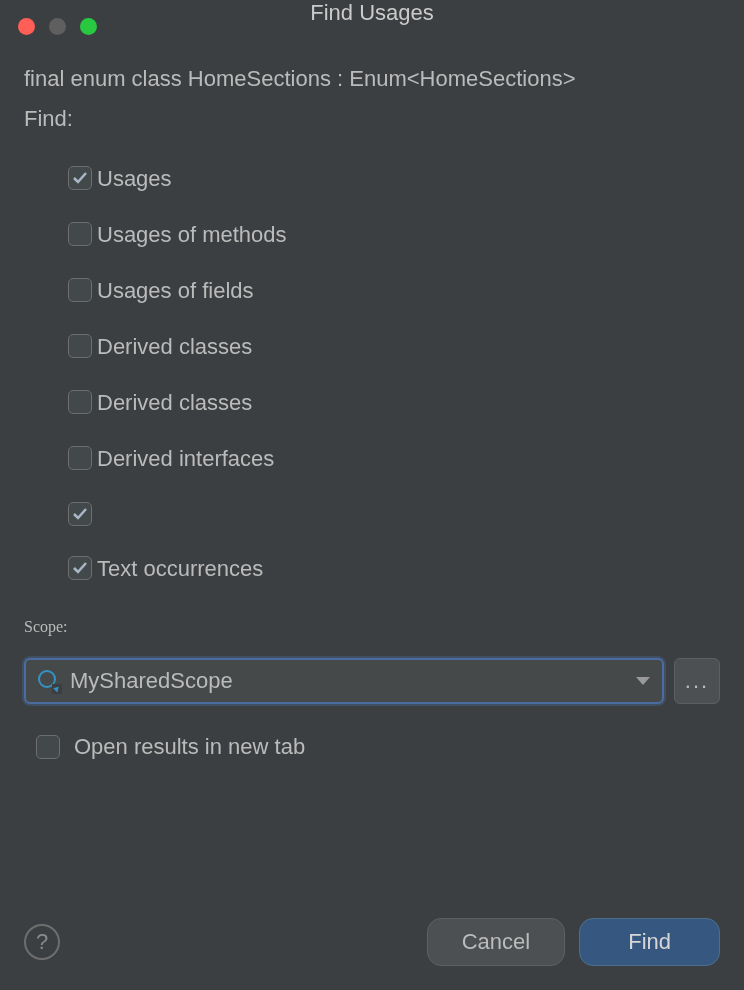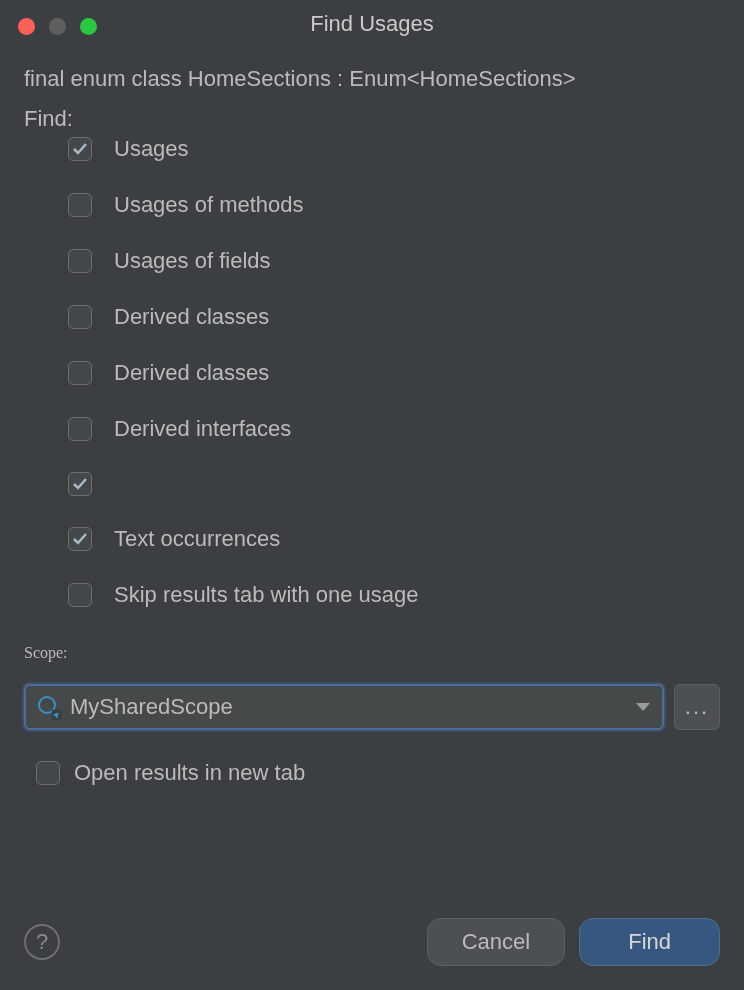--- a/index.html
+++ b/index.html
@@ -14,21 +14,20 @@
       font-family: -apple-system, BlinkMacSystemFont, "Segoe UI", sans-serif;
       color: #bbbbbb;
       font-size: 20px;
       overflow: hidden;
       border-radius: 12px;
       position: relative;
     }
     .titlebar {
       height: 48px;
       display: flex;
-      align-items: center;
       position: relative;
       padding: 0 16px;
     }
     .traffic-lights {
       display: flex;
       gap: 14px;
       position: absolute;
       left: 18px;
       top: 18px;
     }
@@ -50,33 +49,33 @@
     .content {
       padding: 18px 24px 0 24px;
     }
     .class-sig {
       font-size: 22px;
       color: #bbbbbb;
       margin-bottom: 14px;
     }
     .find-label {
       font-size: 22px;
-      margin-bottom: 4px;
+      margin-bottom: 34px;
     }
     .checkbox-list {
       padding-left: 44px;
       display: flex;
       flex-direction: column;
       gap: 30px;
       margin-bottom: 36px;
     }
     .checkbox-row {
       display: flex;
-      align-items: center;
-      gap: 22px;
+      align-items: flex-start;
+      gap: 5px;
     }
     .checkbox {
       width: 24px;
       height: 24px;
       border: 1.5px solid #6e6e6e;
       border-radius: 5px;
       background: #43494a;
       display: flex;
       align-items: center;
       justify-content: center;
@@ -288,24 +287,20 @@
           </svg>
         </div>
       </div>
       <div class="checkbox-row">
         <div class="checkbox checked">
           <svg viewBox="0 0 16 16">
             <polyline points="2,8 6,12 14,3"></polyline>
           </svg>
         </div>
         <span class="checkbox-label">Text occurrences</span>
-      </div>
-      <div class="checkbox-row">
-        <div class="checkbox"></div>
-        <span class="checkbox-label">Skip results tab with one usage</span>
       </div>
     </div>
 
   <div class="scope-label">Scope:</div>
   <div class="scope-row">
     <div class="scope-select">
       <span class="scope-icon">
         <span class="circle"></span>
         <span class="arrow"></span>
       </span>

